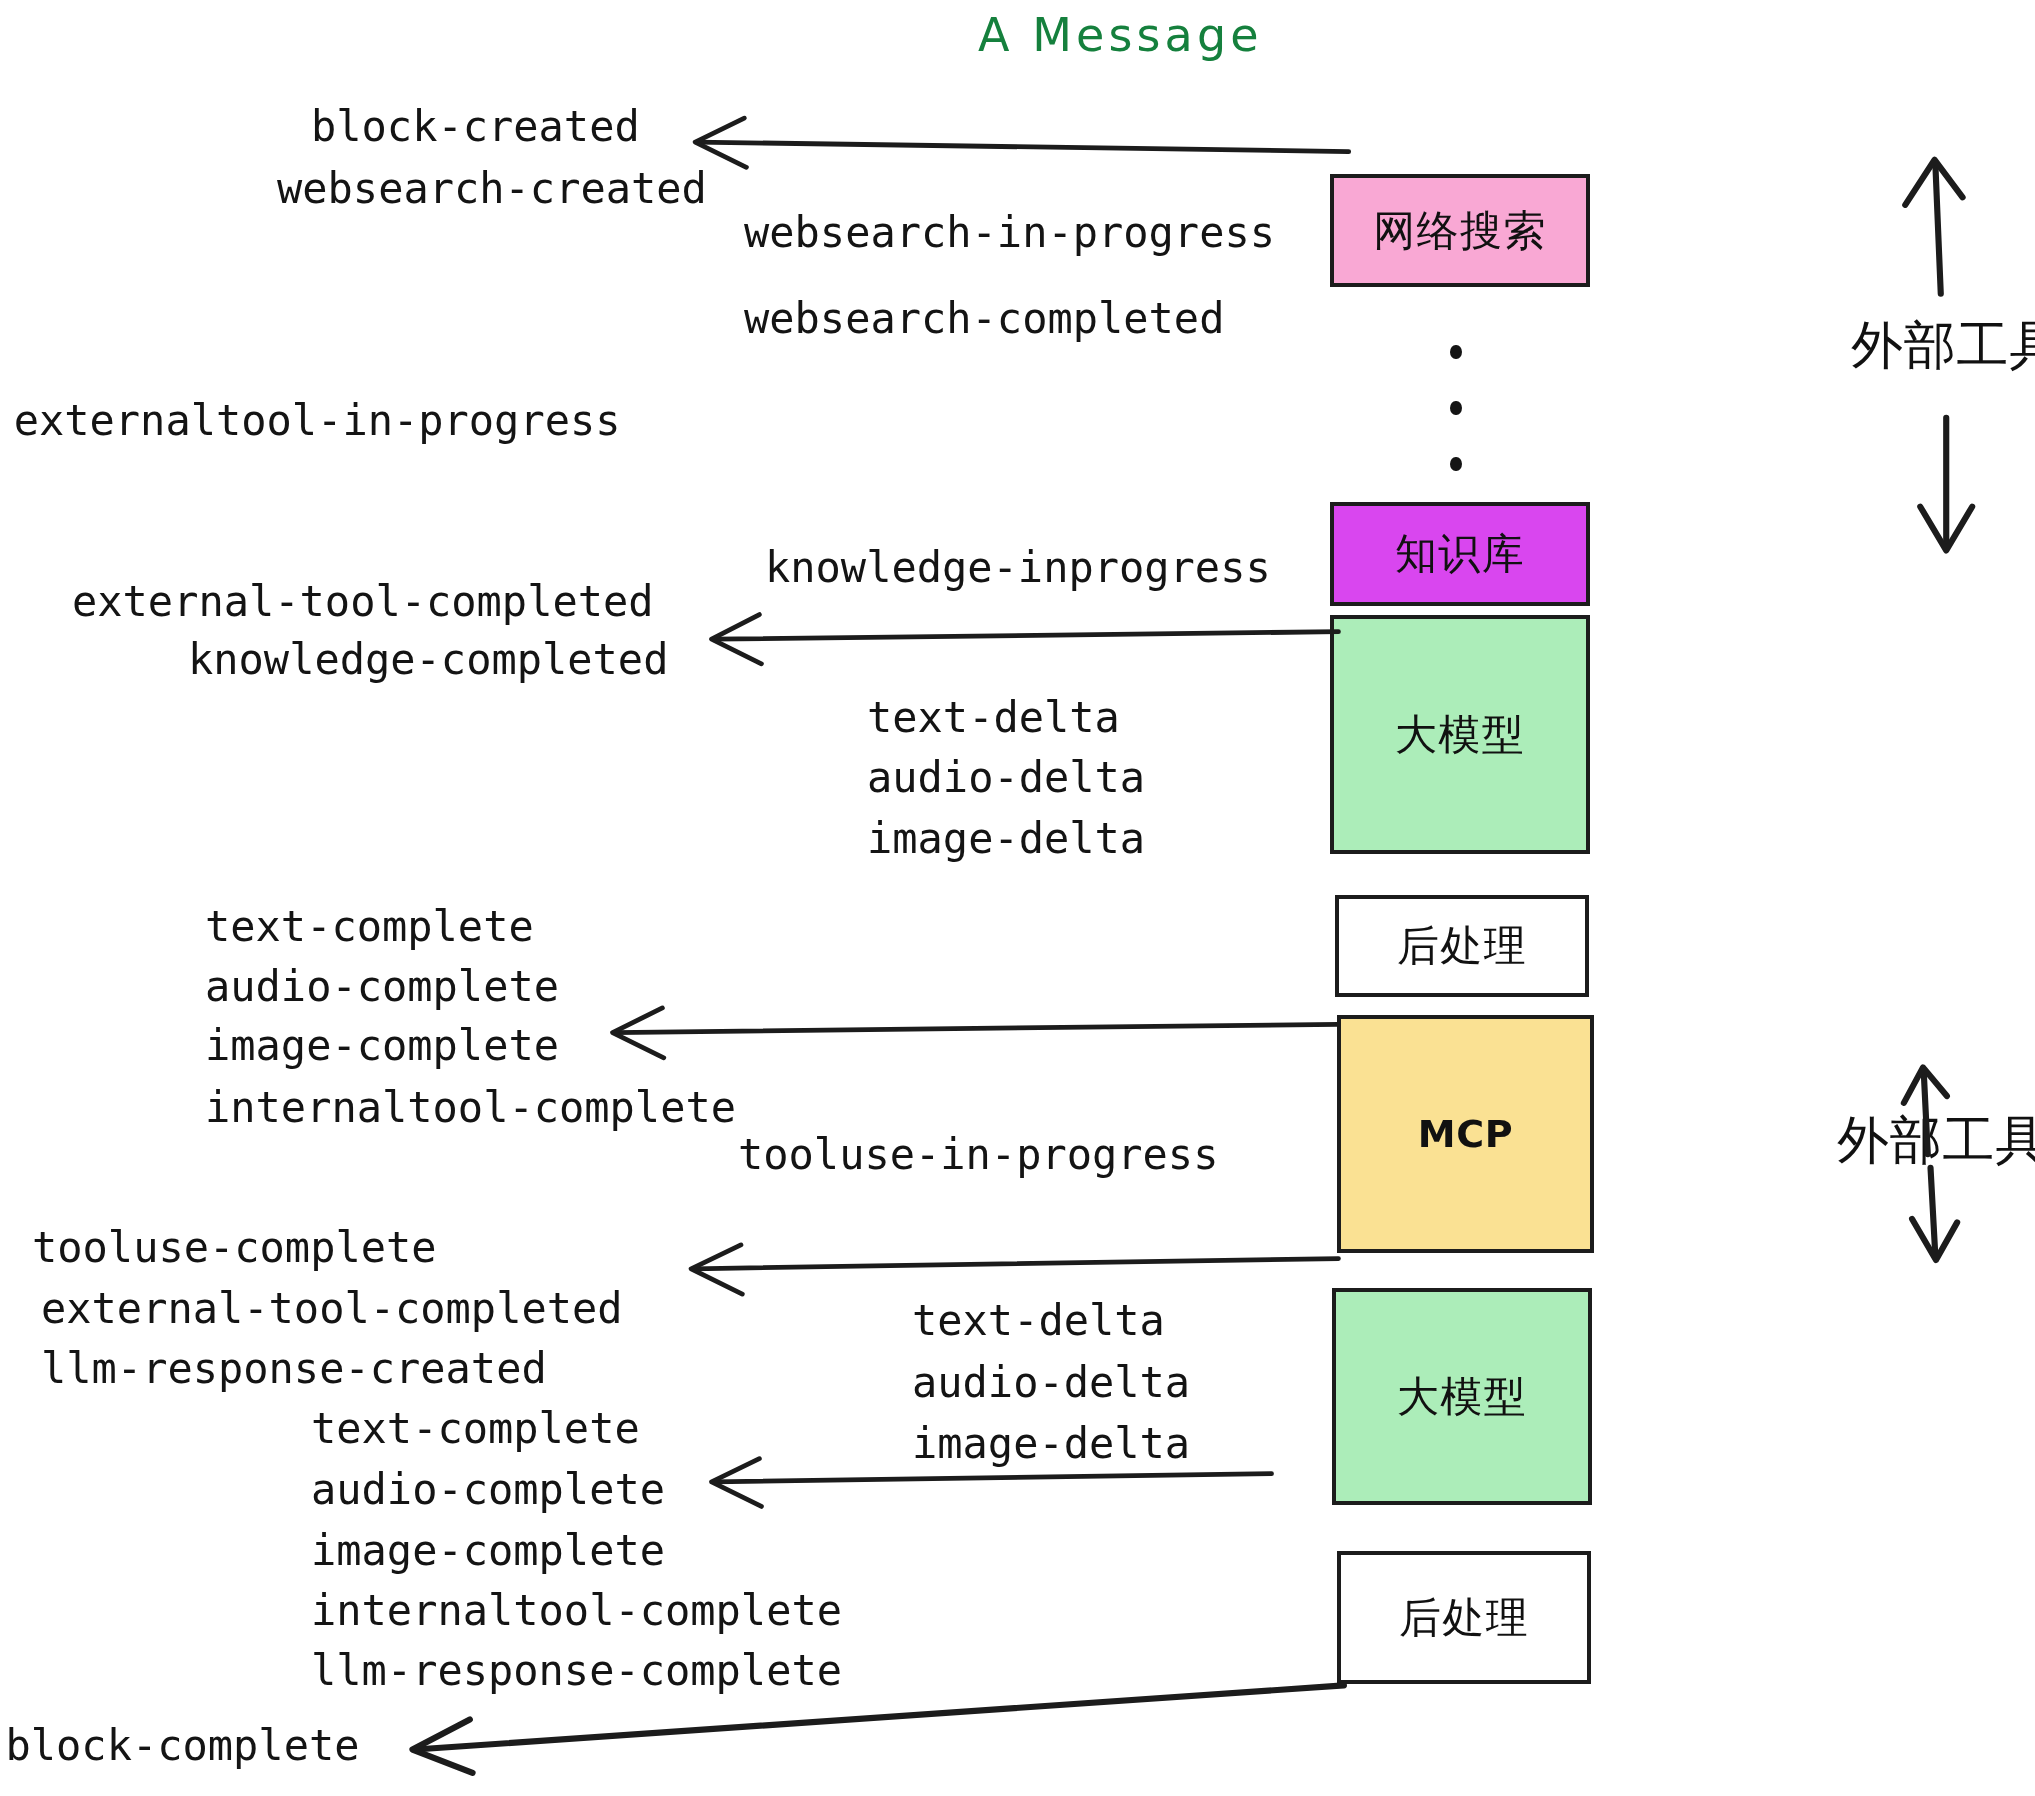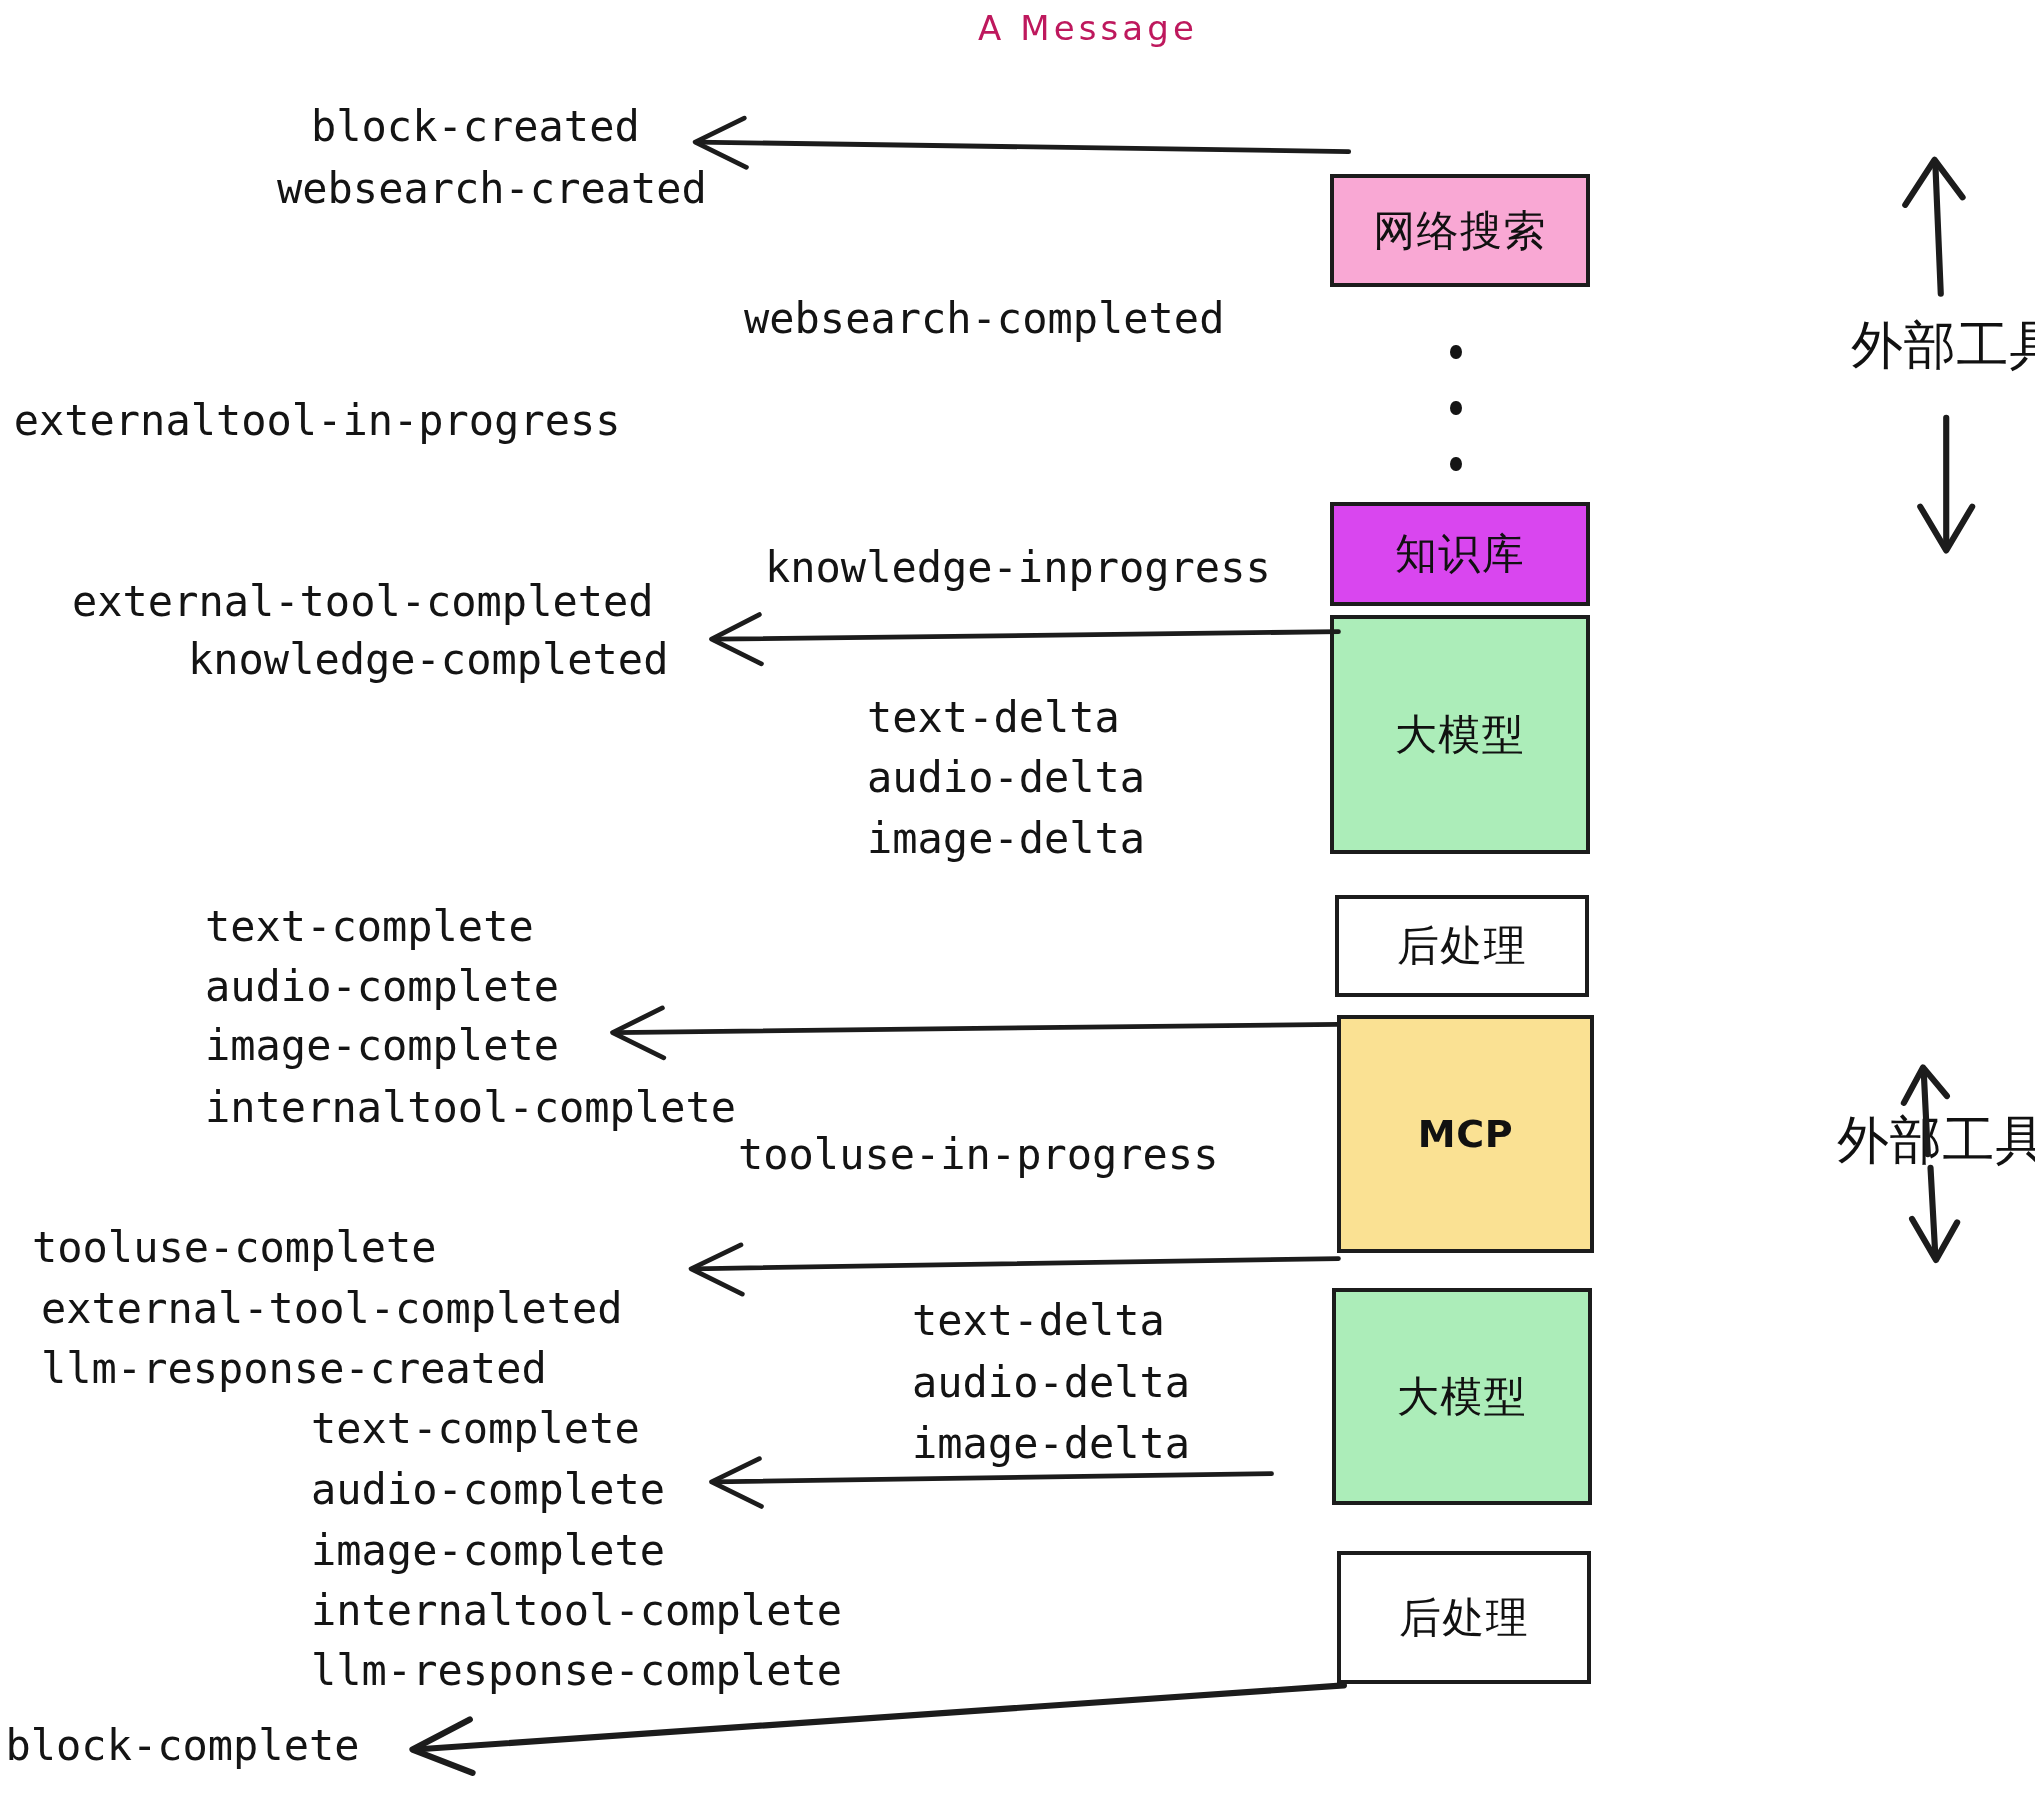--- a/index.html
+++ b/index.html
@@ -11,22 +11,22 @@
     position: relative;
     width: 2035px;
     height: 1796px;
     background: #ffffff;
     overflow: hidden;
     font-family: "DejaVu Sans Mono", "Liberation Mono", monospace;
   }
   .title {
     position: absolute;
     font-family: "DejaVu Sans", "Liberation Sans", sans-serif;
-    font-size: 34px;
-    color: #be185d;
+    font-size: 46px;
+    color: #15803d;
     letter-spacing: 4.1px;
     white-space: nowrap;
   }
   .evt {
     position: absolute;
     font-family: "DejaVu Sans Mono", "Liberation Mono", monospace;
     font-size: 42px;
     color: #141414;
     white-space: nowrap;
     letter-spacing: 0px;
@@ -116,20 +116,21 @@
     <div class="dot"></div>
     <div class="dot"></div>
     <div class="dot"></div>
   </div>
 
   <div class="side-label" style="left:1851px; top:311px;">外部工具</div>
   <div class="side-label" style="left:1837px; top:1106px;">外部工具</div>
 
   <div class="evt" style="left:277px; top:164px;">websearch-created</div>
   <div class="evt" style="left:311px; top:102px;">block-created</div>
+  <div class="evt" style="left:744px; top:208px;">websearch-in-progress</div>
   <div class="evt" style="left:744px; top:294px;">websearch-completed</div>
   <div class="evt" style="left:13.7px; top:396px;">externaltool-in-progress</div>
   <div class="evt" style="left:765px; top:543px;">knowledge-inprogress</div>
   <div class="evt" style="left:72px; top:577px;">external-tool-completed</div>
   <div class="evt" style="left:188px; top:635px;">knowledge-completed</div>
   <div class="evt" style="left:867px; top:693px;">text-delta</div>
   <div class="evt" style="left:867px; top:753px;">audio-delta</div>
   <div class="evt" style="left:867px; top:814px;">image-delta</div>
   <div class="evt" style="left:205px; top:902px;">text-complete</div>
   <div class="evt" style="left:205px; top:962px;">audio-complete</div>

